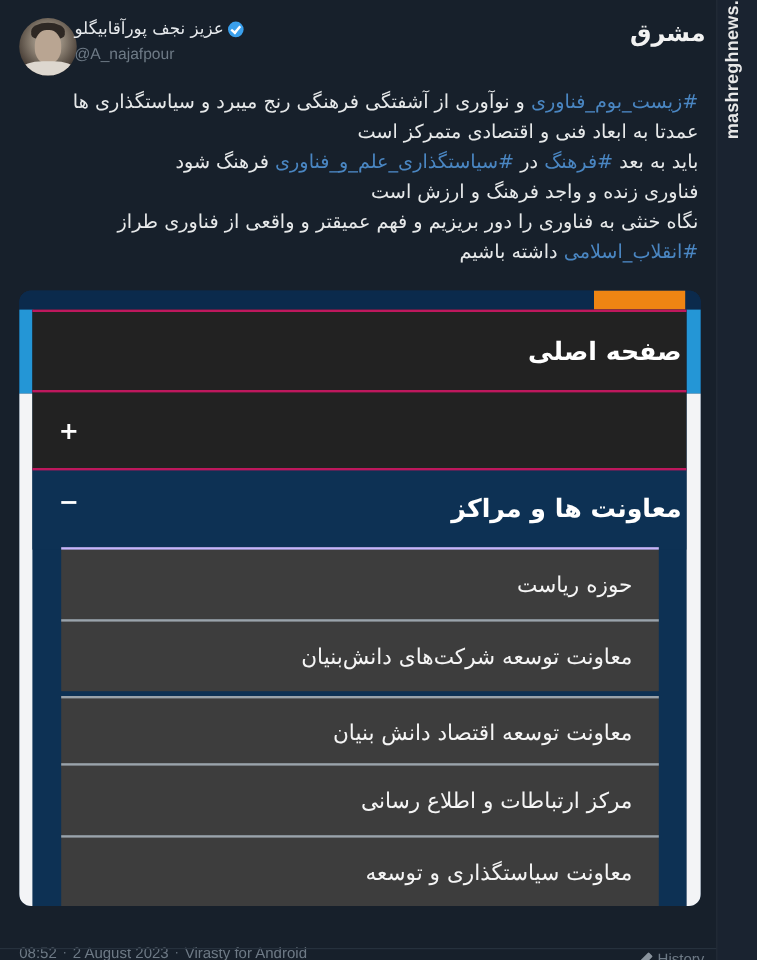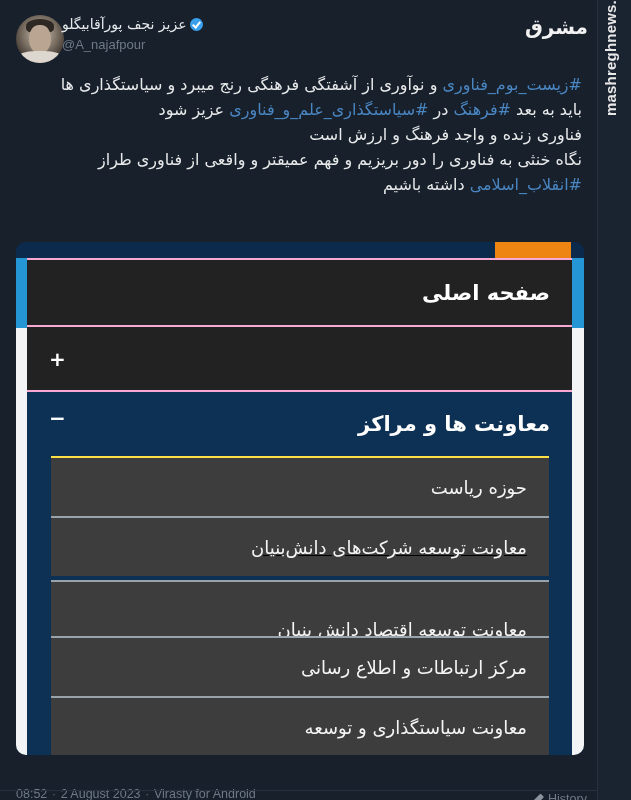--- a/index.html
+++ b/index.html
@@ -71,38 +71,38 @@
   .media .top-band { position: absolute; left: 0; top: 0; width: 568px; height: 16px; background: #0b2a4c; }
   .media .orange-accent { position: absolute; left: 479px; top: 0; width: 76px; height: 17px; background: #ee8513; }
   .media .left-edge-blue { position: absolute; left: 0; top: 16px; width: 12px; height: 70px; background: #2496d6; }
   .media .left-edge-white { position: absolute; left: 0; top: 86px; width: 12px; height: 427px; background: #f3f4f6; }
   .media .right-edge-blue { position: absolute; left: 556px; top: 16px; width: 12px; height: 70px; background: #2496d6; }
   .media .right-edge-white { position: absolute; left: 556px; top: 86px; width: 12px; height: 427px; background: #f3f4f6; }
 
   .menu { position: absolute; left: 11px; top: 16px; width: 545px; height: 497px; background: #0d3154; }
   .menu-item {
     position: absolute; left: 0; width: 545px; display: flex; align-items: center; justify-content: flex-end;
-    padding-right: 22px; direction: ltr;
-    border-top: 2px solid #f9a8d4;
+    padding-right: 4px; direction: ltr;
+    border-top: 2px solid #be185d;
   }
   .menu-item .label { color: #ffffff; font-size: 21px; font-weight: bold; direction: rtl; }
   .menu-item .toggle { position: absolute; left: 22px; color: #ffffff; font-size: 20px; font-weight: bold; }
   .mi-home { top: 0; height: 67px; background: #222222; }
   .mi-about { top: 67px; height: 65px; background: #222222; }
   .mi-centers { top: 132px; height: 68px; background: #0d3154; align-items: flex-start; padding-top: 20px; }
   .mi-centers .toggle { top: 14px; }
 
   .submenu { position: absolute; left: 24px; top: 198px; width: 498px; height: 299px; }
   .sub-item {
     position: absolute; left: 0; width: 498px; height: 60px;
     background: #3d3d3d; border-top: 2px solid #9aa3ab;
     display: flex; align-items: center; justify-content: flex-end; padding-right: 22px;
   }
   .sub-item .label { color: #f5f5f5; font-size: 18px; direction: rtl; }
-  .sub-item.first { border-top: 2px solid #fde047; }
+  .sub-item.first { border-top: 2px solid #c4b5fd; }
 
   
   .meta {
     position: absolute; left: 16px; top: 764px; height: 18px;
     color: #6e7a86; font-size: 12.5px; font-family: "Liberation Sans", sans-serif;
     display: flex; align-items: center; gap: 5px; white-space: nowrap; margin-top: 21px;
   }
   .meta .dot { color: #6e7a86; font-size: 10px; }
   .history {
     position: absolute; left: 532px; top: 764px; height: 18px;
@@ -130,21 +130,22 @@
     <div class="shirt"></div>
   </div>
   <div class="name-row">
     <span class="display-name">عزیز نجف پورآقابیگلو</span>
     <span class="verified-icon"></span>
   </div>
   <div class="handle">@A_najafpour</div>
 
   <div class="tweet-body">
     <span class="line"><span class="hashtag">#زیست_بوم_فناوری</span><span> و نوآوری از آشفتگی فرهنگی رنج میبرد و سیاستگذاری ها</span></span>
-    <span class="line"><span>باید به بعد </span><span class="hashtag">#فرهنگ</span><span> در </span><span class="hashtag">#سیاستگذاری_علم_و_فناوری</span><span> عزیز شود</span></span>
+    <span class="line"><span>عمدتا به ابعاد فنی و اقتصادی متمرکز است</span></span>
+    <span class="line"><span>باید به بعد </span><span class="hashtag">#فرهنگ</span><span> در </span><span class="hashtag">#سیاستگذاری_علم_و_فناوری</span><span> فرهنگ شود</span></span>
     <span class="line"><span>فناوری زنده و واجد فرهنگ و ارزش است</span></span>
     <span class="line"><span>نگاه خنثی به فناوری را دور بریزیم و فهم عمیقتر و واقعی از فناوری طراز</span></span>
     <span class="line"><span class="hashtag">#انقلاب_اسلامی</span><span> داشته باشیم</span></span>
   </div>
 
   <div class="media">
     <div class="top-band"></div>
     <div class="orange-accent"></div>
     <div class="left-edge-blue"></div>
     <div class="left-edge-white"></div>
@@ -160,24 +161,24 @@
       </div>
       <div class="menu-item mi-centers">
         <span class="toggle">−</span>
         <span class="label">معاونت ها و مراکز</span>
       </div>
 
       <div class="submenu">
         <div class="sub-item first" style="top:0;">
           <span class="label">حوزه ریاست</span>
         </div>
-        <div class="sub-item" style="top:60px;text-decoration:underline;">
+        <div class="sub-item" style="top:60px;">
           <span class="label">معاونت توسعه شرکت‌های دانش‌بنیان</span>
         </div>
-        <div class="sub-item" style="top:124px;align-items:flex-end;">
+        <div class="sub-item" style="top:124px;">
           <span class="label">معاونت توسعه اقتصاد دانش بنیان</span>
         </div>
         <div class="sub-item" style="top:180px;">
           <span class="label">مرکز ارتباطات و اطلاع رسانی</span>
         </div>
         <div class="sub-item" style="top:240px;">
           <span class="label">معاونت سیاستگذاری و توسعه</span>
         </div>
       </div>
     </div>

